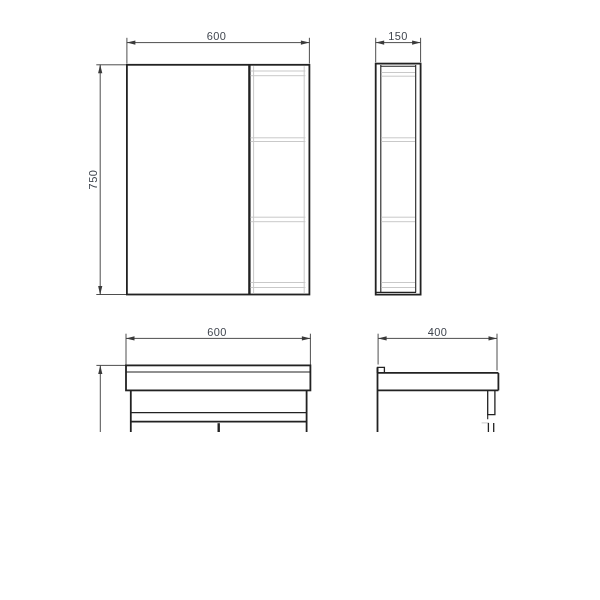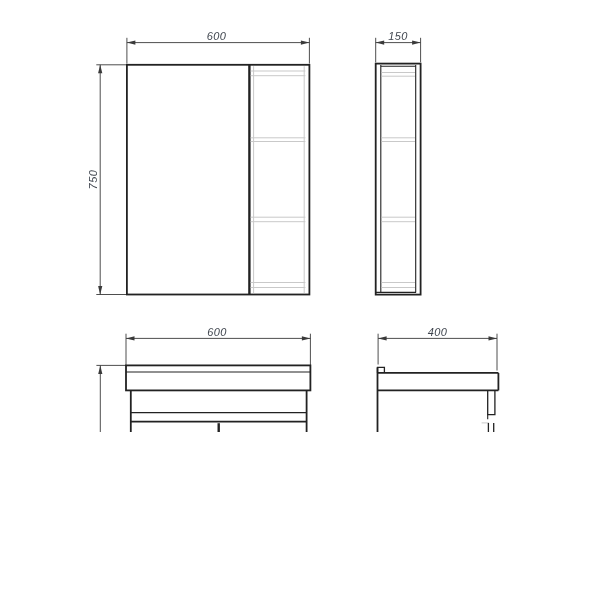--- a/index.html
+++ b/index.html
@@ -3,21 +3,21 @@
 <meta charset="utf-8">
 <style>
   :root{
     --background:#ffffff;
     --line_dark:#222222;
     --line_dim:#3a3a3a;
     --line_light:#c9c9c9;
     --text_dim:#40464f;
   }
   html,body{margin:0;padding:0;background:var(--background);}
-  .stage{width:600px;height:432px;position:relative;background:var(--background);font-style:italic;}
+  .stage{width:600px;height:432px;position:relative;background:var(--background);}
   svg{display:block;}
   .edge{stroke:var(--line_dark);stroke-width:1.8;fill:none;}
   .edge-md{stroke:var(--line_dark);stroke-width:1.3;fill:none;}
   .edge-thin{stroke:var(--line_dark);stroke-width:1.1;fill:none;}
   .edge-thick{stroke:var(--line_dark);stroke-width:2.4;fill:none;}
   .light{stroke:var(--line_light);stroke-width:1;fill:none;}
   .dim{stroke:var(--line_dim);stroke-width:0.9;fill:none;}
   .arr{fill:var(--line_dim);stroke:none;}
   .dimtext{fill:var(--text_dim);font-family:"Liberation Sans","DejaVu Sans",sans-serif;
            font-size:11px;letter-spacing:0.4px;}

